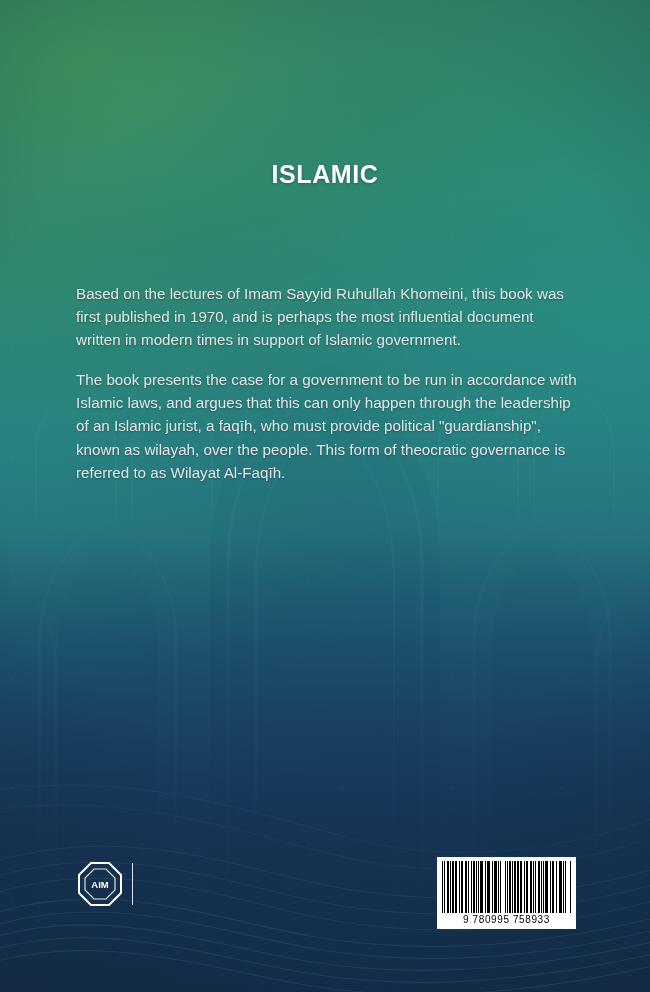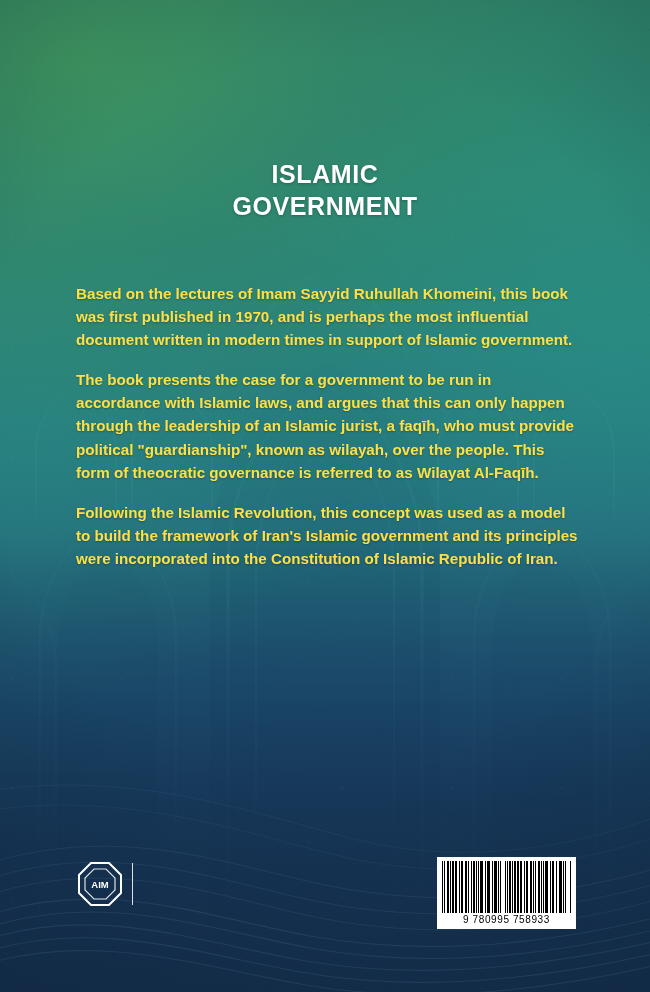--- a/index.html
+++ b/index.html
@@ -121,23 +121,23 @@
     line-height: 1.28;
     letter-spacing: 0.6px;
     text-shadow: 0 1px 3px rgba(0,0,0,0.25);
   }
 
   .blurb {
     position: absolute;
     left: 76px;
     top: 282px;
     width: 502px;
-    color: #fde047;
+    color: #e5e5e5;
     font-size: 15.2px;
-    font-weight: bold;
+    font-weight: normal;
     line-height: 1.52;
     text-shadow: 0 1px 2px rgba(0,0,0,0.28);
   }
   .blurb p { margin: 0 0 17px 0; }
   .blurb p:last-child { margin-bottom: 0; }
 
   
   .publisher {
     position: absolute;
     left: 78px;
@@ -289,27 +289,25 @@
     </svg>
   </div>
 
   <div class="texture"></div>
   <div class="bg-vignette"></div>
 
   <div class="content">
 
     <div class="title">
       <div>ISLAMIC</div>
-      <div>GOVERNMENT</div>
     </div>
 
     <div class="blurb">
       <p>Based on the lectures of Imam Sayyid Ruhullah Khomeini, this book was first published in 1970, and is perhaps the most influential document written in modern times in support of Islamic government.</p>
       <p>The book presents the case for a government to be run in accordance with Islamic laws, and argues that this can only happen through the leadership of an Islamic jurist, a faqīh, who must provide political "guardianship", known as wilayah, over the people. This form of theocratic governance is referred to as Wilayat Al-Faqīh.</p>
-      <p>Following the Islamic Revolution, this concept was used as a model to build the framework of Iran's Islamic government and its principles were incorporated into the Constitution of Islamic Republic of Iran.</p>
     </div>
 
     <div class="publisher">
       <div class="logo-mark">
         <svg width="44" height="44" viewBox="0 0 44 44">
           <polygon points="13,1 31,1 43,13 43,31 31,43 13,43 1,31 1,13" fill="none" stroke="#ffffff" stroke-width="2"></polygon>
           <polygon points="16,7 28,7 37,16 37,28 28,37 16,37 7,28 7,16" fill="none" stroke="#ffffff" stroke-width="1.2" opacity="0.85"></polygon>
           <text x="22" y="26" text-anchor="middle" font-family="Liberation Sans, sans-serif" font-size="9.5" font-weight="bold" fill="#ffffff">AIM</text>
         </svg>
       </div>

